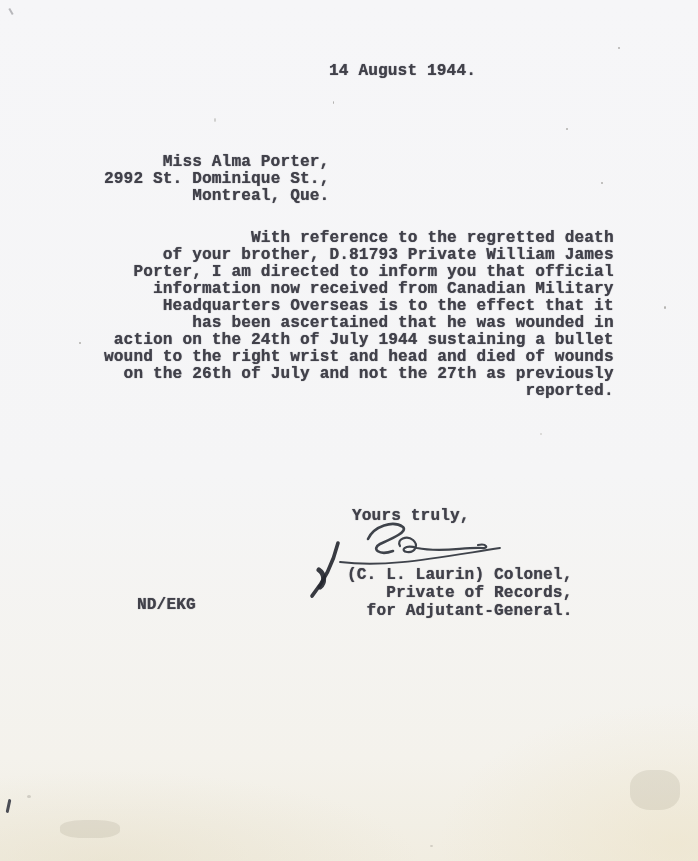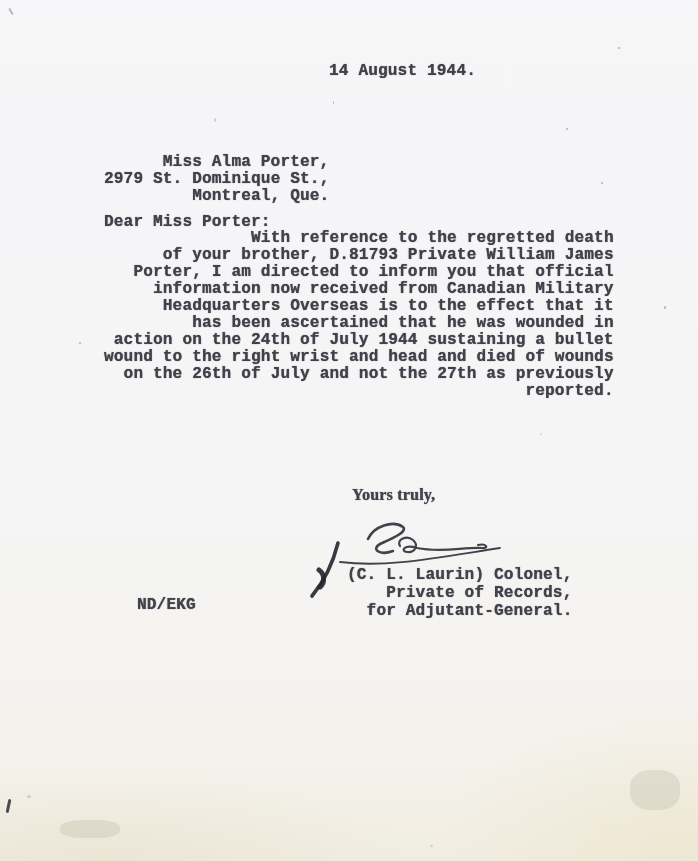--- a/index.html
+++ b/index.html
@@ -24,21 +24,21 @@
     letter-spacing: 0.2px;
     color: #41414a;
     text-shadow: 0 0 1px rgba(62,62,72,0.75), 0.4px 0.4px 0.6px rgba(62,62,72,0.35);
     text-align: right;
   }
   .date       { left: 329px; top: 63px;  }
   .address    { left: 104px; top: 154px; }
   .salutation { left: 104px; top: 214px; }
   .para1      { left: 104px; top: 230px; }
   .para2      { left: 104px; top: 429px; }
-  .closing    { left: 352px; top: 486px; font-family: Liberation Serif, serif; }
+  .closing    { left: 352px; top: 508px; }
   .sigblock   { left: 347px; top: 566px; line-height: 18px; }
   .initials   { left: 103px; top: 597px; padding-left: 34px; }
   .ink-svg    { position: absolute; left: 295px; top: 515px; }
   .speck { position: absolute; border-radius: 50%; background: rgba(110,108,100,0.5); }
   .smudge { position: absolute; background: rgba(150,145,120,0.18); border-radius: 40%; }
   .corner-mark {
     position: absolute; left: 7px; top: 799px; width: 3px; height: 14px;
     background: #4b4d55; border-radius: 2px; transform: rotate(12deg);
   }
   .tl-mark {
@@ -47,24 +47,23 @@
   }
 </style>
 </head>
 <body>
 
 <div class="scan">
 
   <div class="txt date">14 August 1944.</div>
 
   <div class="txt address">Miss Alma Porter,
-2979 St. Dominique St.,
+2992 St. Dominique St.,
 Montreal, Que.</div>
 
-  <div class="txt salutation">Dear Miss Porter:</div>
 
   <div class="txt para1">         With reference to the regretted death
 of your brother, D.81793 Private William James
 Porter, I am directed to inform you that official
 information now received from Canadian Military
 Headquarters Overseas is to the effect that it
 has been ascertained that he was wounded in
 action on the 24th of July 1944 sustaining a bullet
 wound to the right wrist and head and died of wounds
 on the 26th of July and not the 27th as previously

